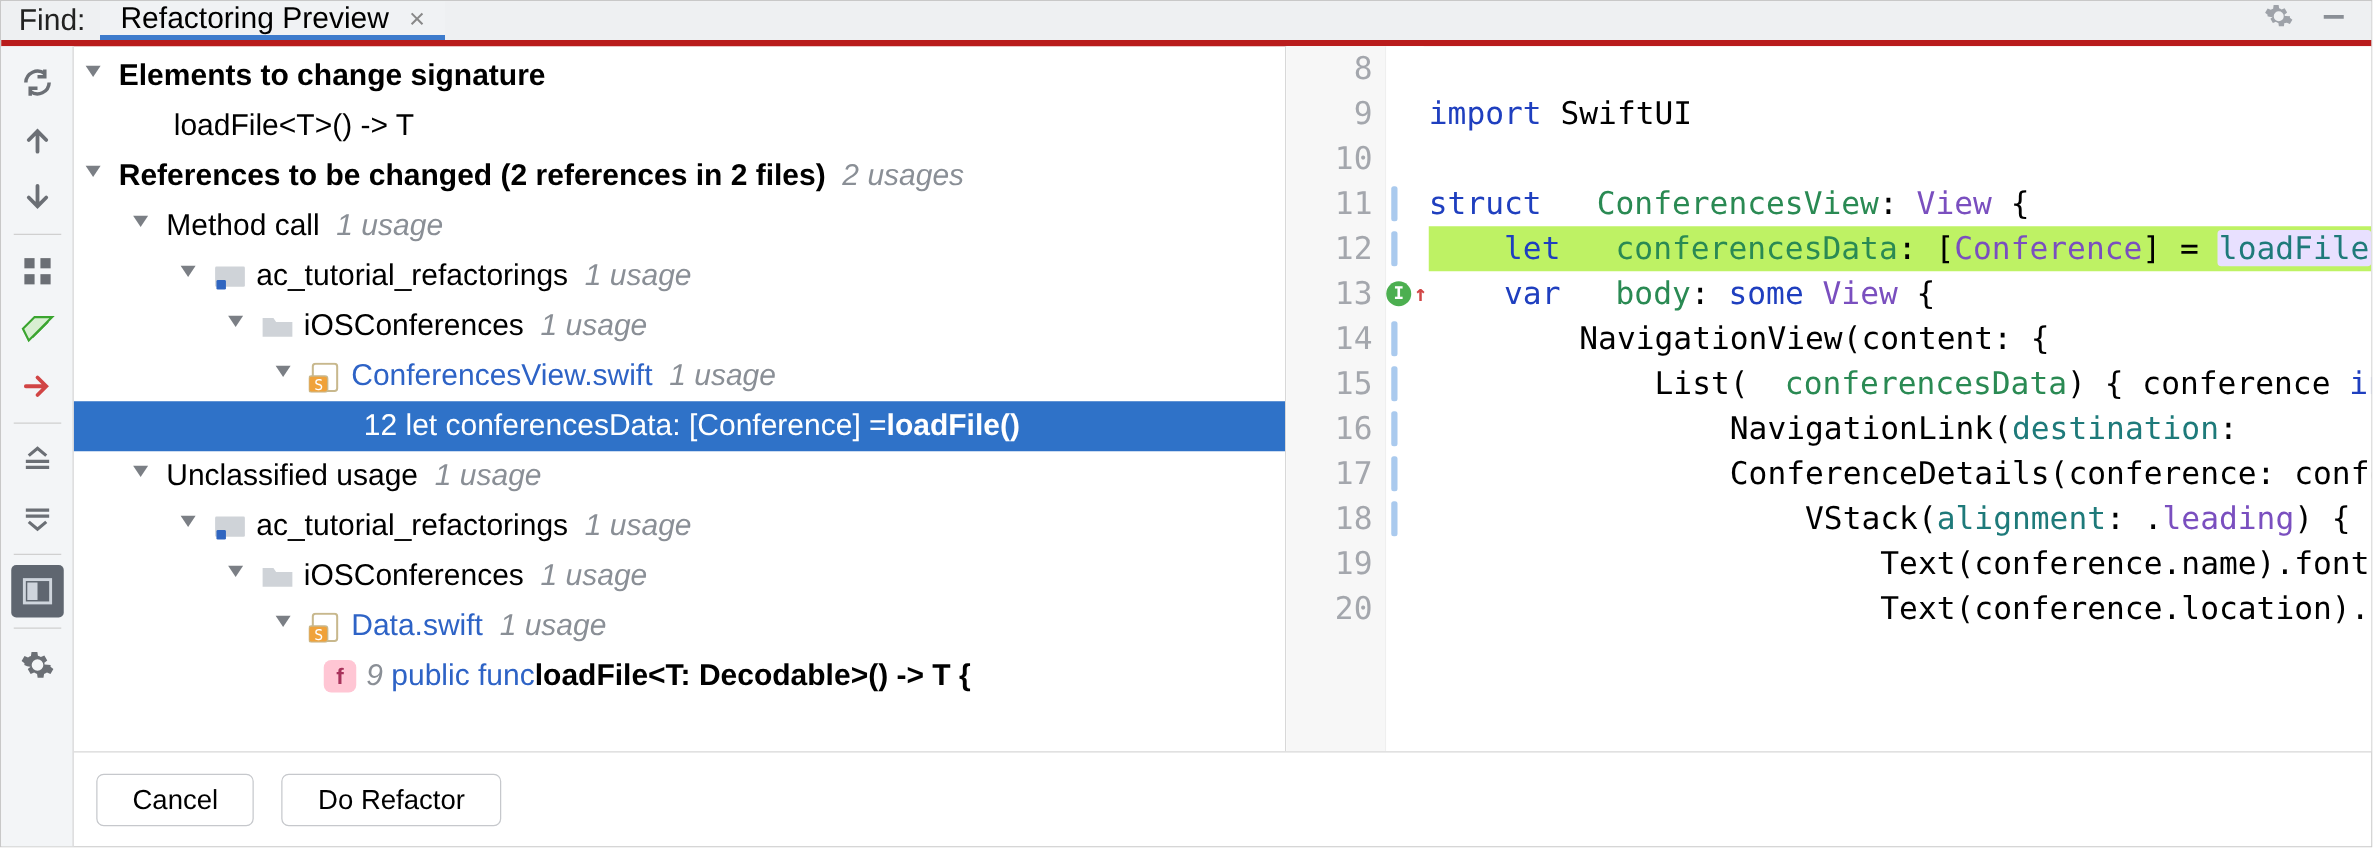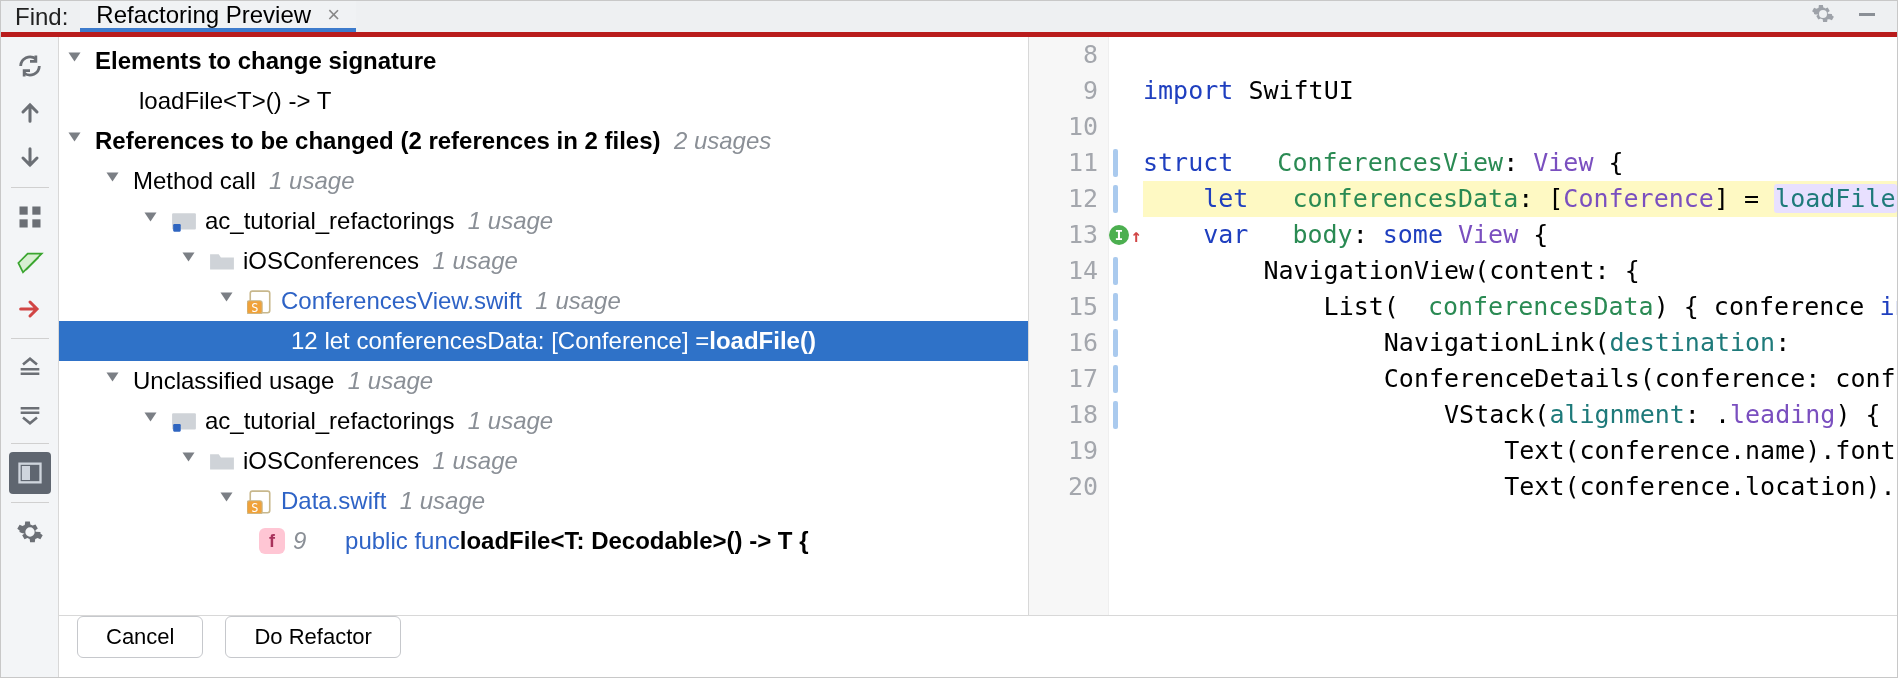--- a/index.html
+++ b/index.html
@@ -34,51 +34,51 @@
   .tree-panel { width: 970px; overflow: hidden; border-right: 1px solid #d8d8d8; padding-top: 4px; }
   .tree-row { display: flex; align-items: center; height: 40px; white-space: nowrap; padding-right: 8px; }
   .tree-row.selected { background: #2f72c8; color: #fff; }
   .chev { width: 20px; height: 20px; margin: 0 6px 0 0; flex-shrink: 0; }
   .chev::before { content: ""; display: block; width: 0; height: 0; border-left: 9px solid #7b7f85; border-top: 6px solid transparent; border-bottom: 6px solid transparent; transform: rotate(90deg) translateY(-1px); }
   .spacer-ind { display:inline-block; width: 38px; flex-shrink:0; }
   .bold { font-weight: 700; }
   .muted { color: #8a8f96; font-style: italic; }
   .tree-row .icon { width: 26px; height: 22px; margin-right: 8px; flex-shrink:0; }
   .link { color: #2e63c6; }
-  .code-kw { color: #2e63c6; margin-left: 32px; }
+  .code-kw { color: #2e63c6; }
 
   .icon-module svg rect { fill:#cfd3d8; }
   .icon-module svg .dot { fill:#2f65c0; }
   .icon-folder svg path { fill:#cfd3d8; }
   .icon-swift svg rect { fill:#fff; stroke:#c8b88d; }
   .icon-swift svg .accent { fill:#f0a23a; }
   .icon-swift svg .s { fill:#fff; }
   .icon-func { display:inline-flex; align-items:center; justify-content:center; width:26px; height:26px; background:#ffc6d4; border-radius:6px; color:#a8325b; font-weight:700; font-size:18px; margin-right:8px; flex-shrink:0;}
 
   
   .editor-panel { flex: 1; display: flex; min-width: 0; background: #fff; font-family: "SF Mono", Menlo, Consolas, monospace; font-size: 25px; overflow: hidden; }
   .gutter { width: 80px; background: #f7f7f7; border-right: 1px solid #efefef; text-align: right; color: #a4a7ad; padding-right: 10px; }
   .gline { height: 36px; line-height: 36px; }
   .marker-col { width: 30px; background:#fff; }
   .mline { height:36px; display:flex; align-items:center; justify-content:center; position:relative;}
   .mline .stripe { position:absolute; left:4px; top:4px; bottom:4px; width:5px; background:#aacaee; border-radius:2px; }
   .mline .ibadge { width:20px; height:20px; border-radius:50%; background:#4caf50; color:#fff; font-size:14px; font-weight:700; display:flex; align-items:center; justify-content:center; position:absolute; left:0;}
   .mline .uparr { color:#d14545; font-weight:700; position:absolute; left:22px; font-size:18px;}
   .code { flex:1; padding-left: 4px; overflow:hidden; }
   .cline { height: 36px; line-height: 36px; white-space: pre; }
-  .cline.hl { background: #fef9c3; }
+  .cline.hl { background: #bef264; }
   .kw { color:#1f3fbf; }
   .type { color:#7a4fbf; }
   .name { color:#2a8a53;margin-left:29px; }
   .fn { color:#1e7a7a; }
   .call-hl { background:#e8e0ff; border-radius:3px; padding:0 1px;}
   .paren-hl { background:#b2e6dc; border-radius:3px; padding:0 3px;}
 
   
-  .bottom { height: 62px; border-top: 1px solid #d8d8d8; display:flex; padding: 0 18px; gap: 22px;}
+  .bottom { height: 76px; border-top: 1px solid #d8d8d8; display:flex; align-items:center; padding: 0 18px; gap: 22px;}
   .btn { height: 42px; padding: 0 28px; border:1px solid #c6c8cc; border-radius:6px; background:#fff; font-size:22px; cursor:pointer; }
 </style>
 </head>
 <body>
 
 <div class="root">
 
   <div class="topbar">
     <span class="find-label">Find:</span>
     <div class="tabs">

